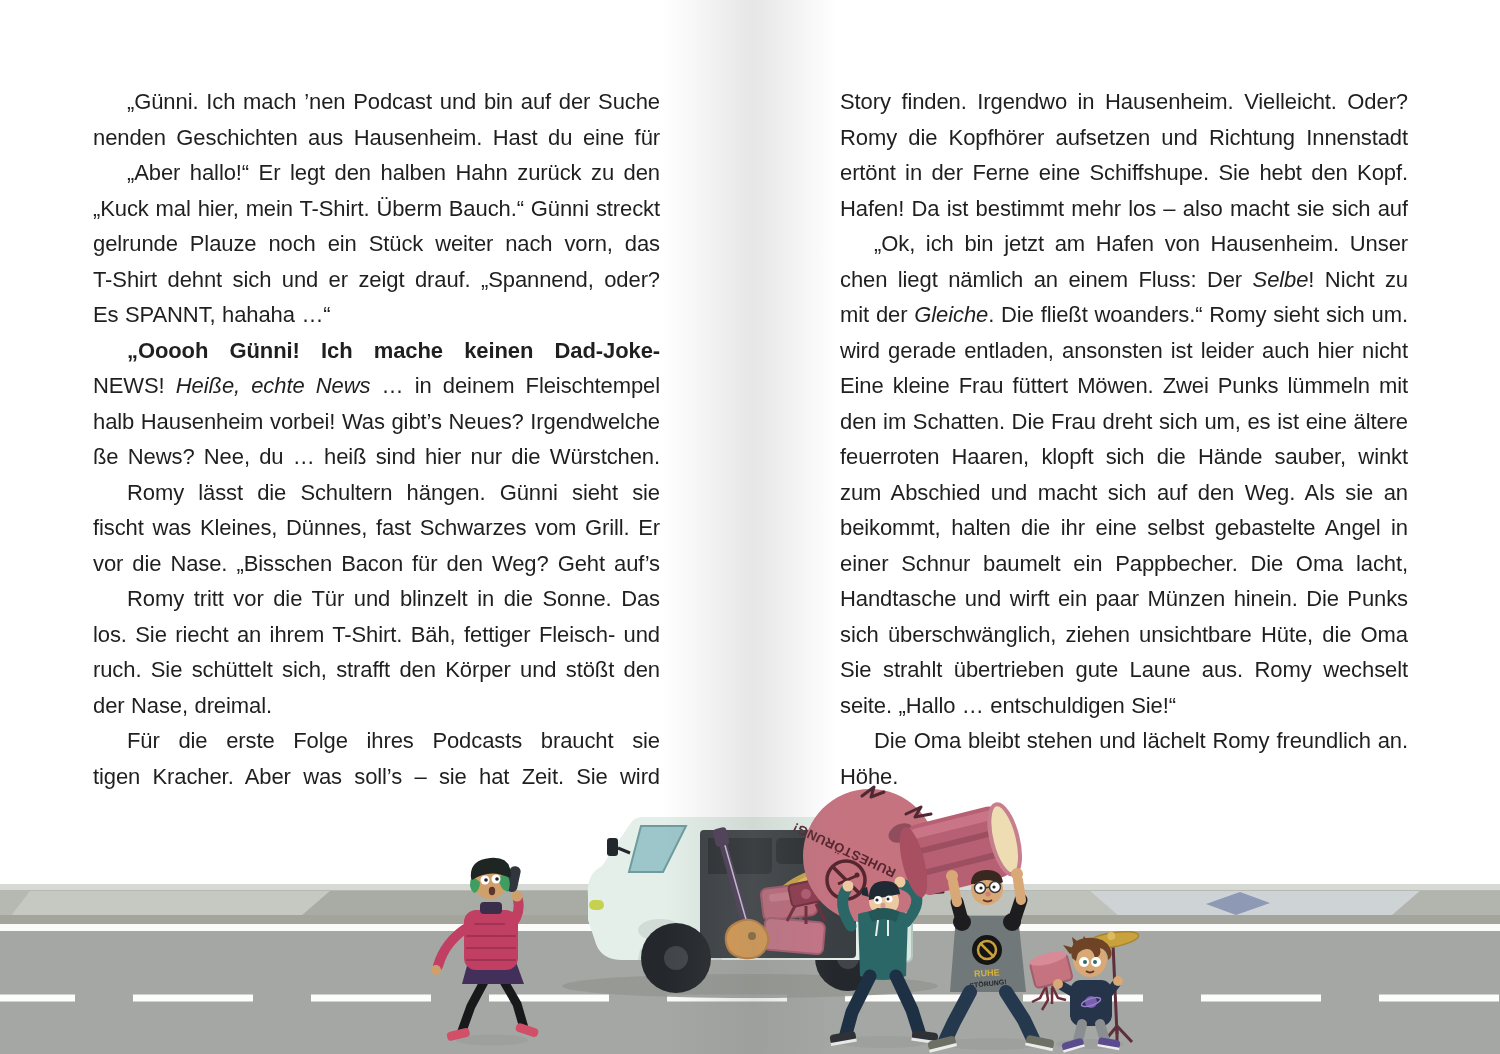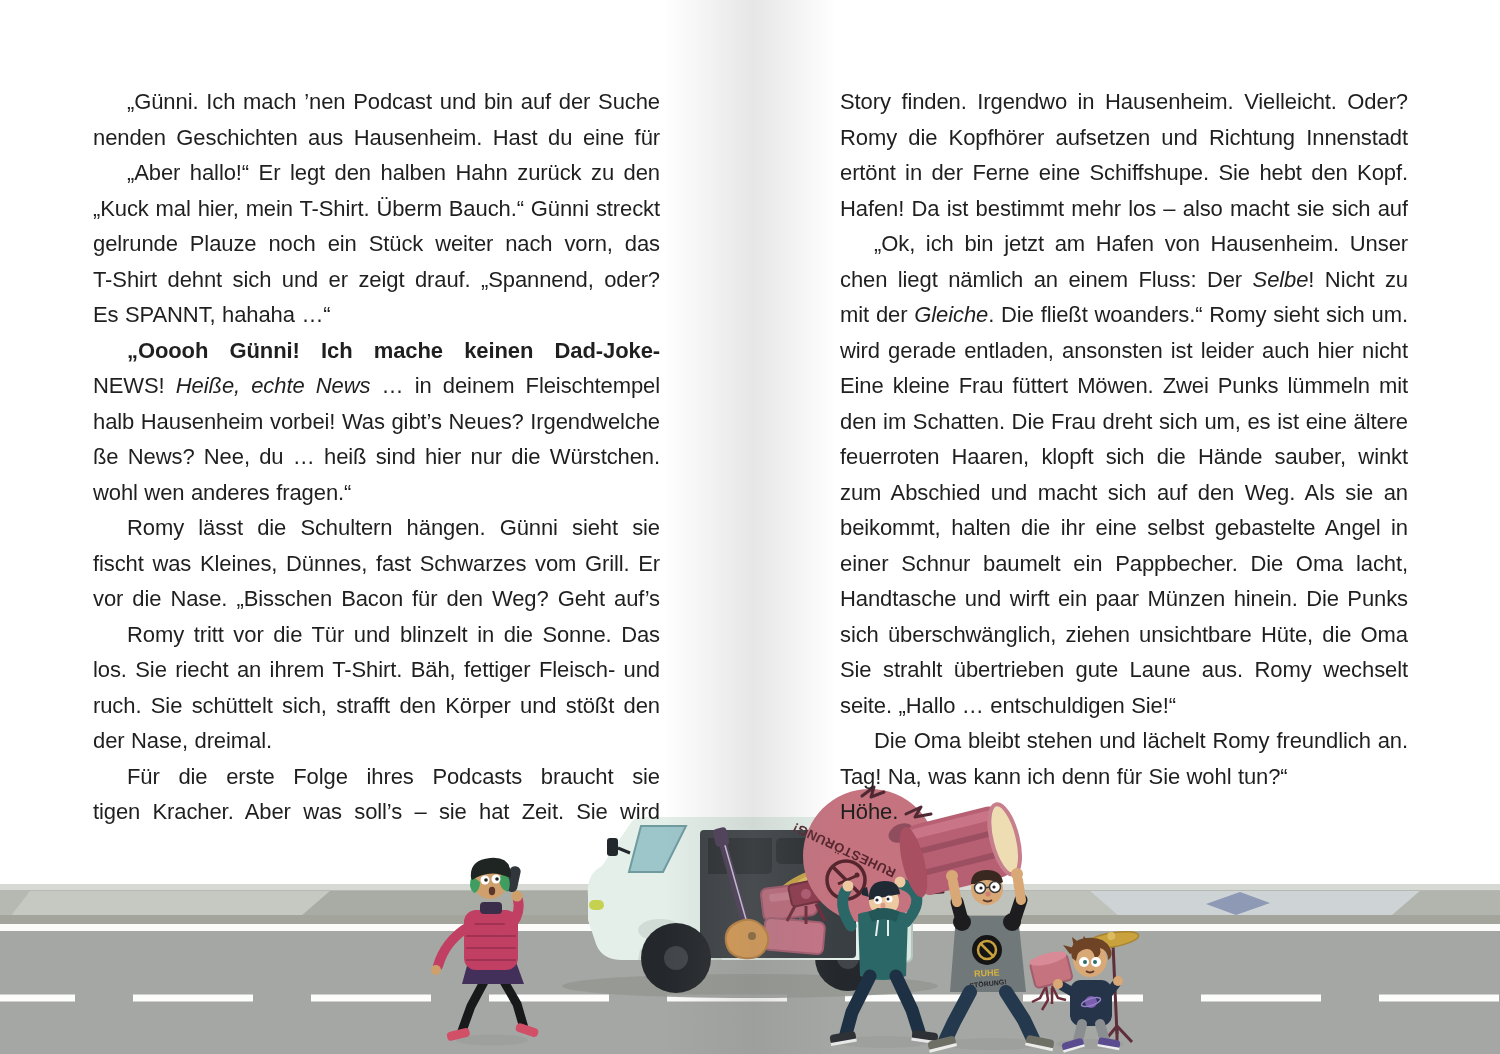--- a/index.html
+++ b/index.html
@@ -269,21 +269,20 @@
       <div class="line"><span>nenden Geschichten aus Hausenheim. Hast du eine für mich?“</span></div>
       <div class="line j" style="text-indent: 34px;"><span>„Aber hallo!“ Er legt den halben Hahn zurück zu den anderen.</span></div>
       <div class="line j"><span>„Kuck mal hier, mein T-Shirt. Überm Bauch.“ Günni streckt die ku-</span></div>
       <div class="line j"><span>gelrunde Plauze noch ein Stück weiter nach vorn, das fleckige</span></div>
       <div class="line j"><span>T-Shirt dehnt sich und er zeigt drauf. „Spannend, oder? Verstehst du?</span></div>
       <div class="line"><span>Es SPANNT, hahaha …“</span></div>
       <div class="line j" style="text-indent: 34px; font-weight: bold;"><span>„Ooooh Günni! Ich mache keinen Dad-Joke-Podcast, ich brauche</span></div>
       <div class="line j"><span>NEWS! </span><span class="it">Heiße, echte News</span><span> … in deinem Fleischtempel kommt doch</span></div>
       <div class="line j"><span>halb Hausenheim vorbei! Was gibt’s Neues? Irgendwelche Gerüchte?“</span></div>
       <div class="line j"><span>ße News? Nee, du … heiß sind hier nur die Würstchen. Da musst du</span></div>
-      <div class="line"><span>wohl wen anderes fragen.“</span></div>
       <div class="line j" style="text-indent: 34px;"><span>Romy lässt die Schultern hängen. Günni sieht sie traurig an und</span></div>
       <div class="line j"><span>fischt was Kleines, Dünnes, fast Schwarzes vom Grill. Er hält es Romy</span></div>
       <div class="line"><span>vor die Nase. „Bisschen Bacon für den Weg? Geht auf’s Haus.“</span></div>
       <div class="line j" style="text-indent: 34px;"><span>Romy tritt vor die Tür und blinzelt in die Sonne. Das geht ja gut</span></div>
       <div class="line j"><span>los. Sie riecht an ihrem T-Shirt. Bäh, fettiger Fleisch- und Pommesge-</span></div>
       <div class="line j"><span>ruch. Sie schüttelt sich, strafft den Körper und stößt den Gestank aus</span></div>
       <div class="line"><span>der Nase, dreimal.</span></div>
       <div class="line j" style="text-indent: 34px;"><span>Für die erste Folge ihres Podcasts braucht sie natürlich einen rich-</span></div>
       <div class="line"><span>tigen Kracher. Aber was soll’s – sie hat Zeit. Sie wird schon eine</span></div>
     </div>
@@ -300,18 +299,17 @@
       <div class="line j"><span>den im Schatten. Die Frau dreht sich um, es ist eine ältere Dame mit</span></div>
       <div class="line j"><span>feuerroten Haaren, klopft sich die Hände sauber, winkt den Möwen</span></div>
       <div class="line j"><span>zum Abschied und macht sich auf den Weg. Als sie an den Punks vor-</span></div>
       <div class="line j"><span>beikommt, halten die ihr eine selbst gebastelte Angel in den Weg, an</span></div>
       <div class="line j"><span>einer Schnur baumelt ein Pappbecher. Die Oma lacht, kramt in ihrer</span></div>
       <div class="line j"><span>Handtasche und wirft ein paar Münzen hinein. Die Punks bedanken</span></div>
       <div class="line j"><span>sich überschwänglich, ziehen unsichtbare Hüte, die Oma geht weiter.</span></div>
       <div class="line j"><span>Sie strahlt übertrieben gute Laune aus. Romy wechselt die Straßen-</span></div>
       <div class="line"><span>seite. „Hallo … entschuldigen Sie!“</span></div>
       <div class="line j" style="text-indent: 34px;"><span>Die Oma bleibt stehen und lächelt Romy freundlich an. „Guten</span></div>
-      <div class="line"><span>Tag! Na, was kann ich denn für Sie wohl tun?“</span></div>
       <div class="line" style=""><span>Höhe.</span></div>
     </div>
 
   <div id="gutter"></div>
 </div>
 
 </body></html>

